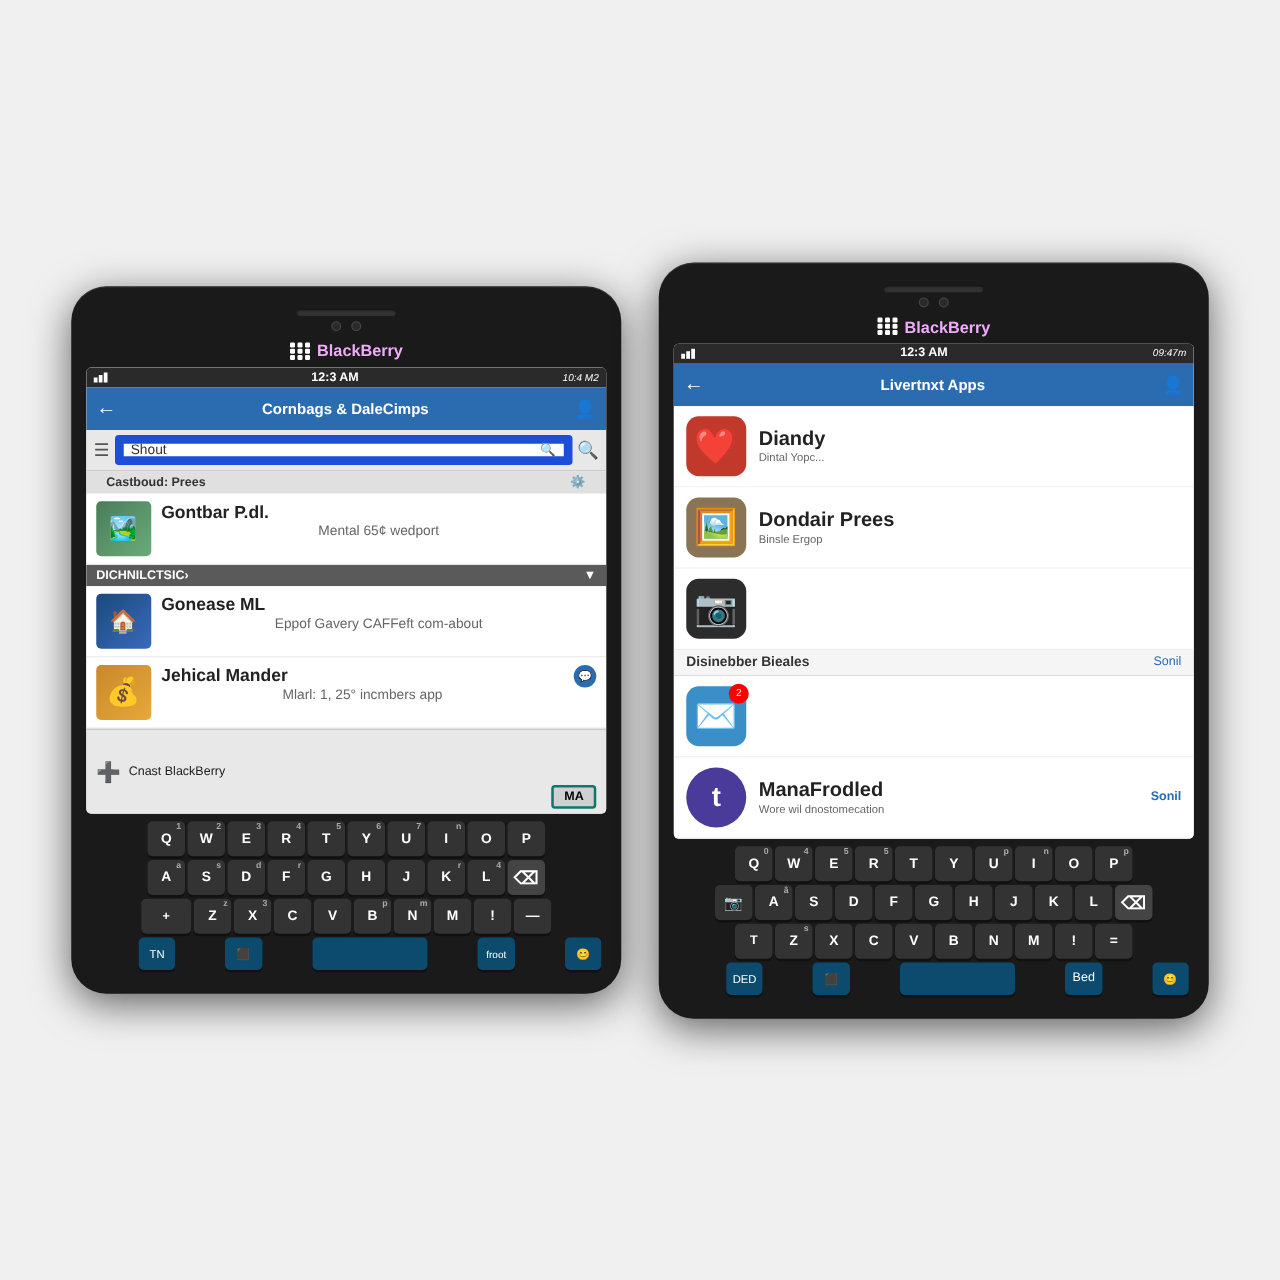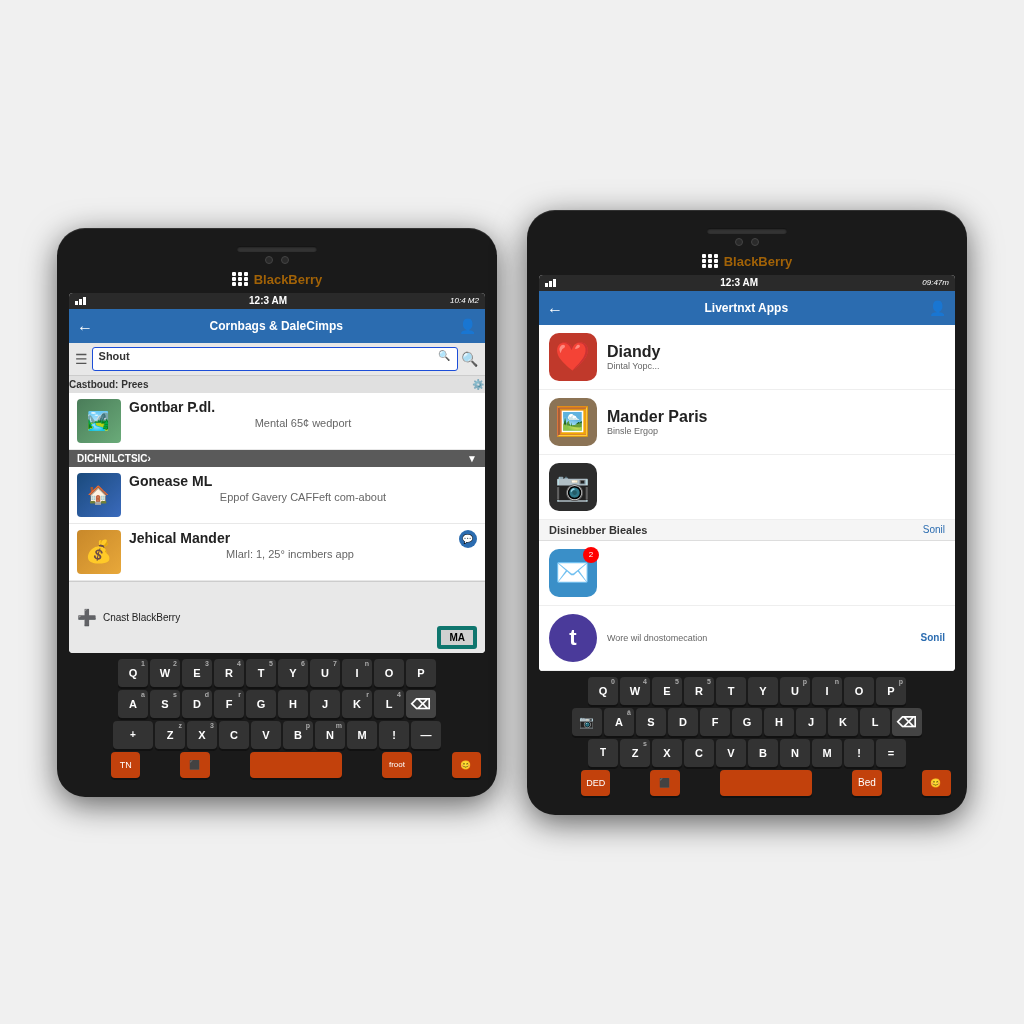--- a/index.html
+++ b/index.html
@@ -63,21 +63,21 @@
     
     .phone-logo-area {
       width: 100%;
       display: flex;
       align-items: center;
       justify-content: center;
       padding: 4px 0 6px;
       gap: 6px;
     }
     .bb-logo {
-      color: #a16207;
+      color: #f0abfc;
       font-size: 13px;
       font-weight: bold;
       display: flex;
       align-items: center;
       gap: 5px;
     }
     .bb-dot-grid {
       display: grid;
       grid-template-columns: repeat(3, 5px);
       gap: 1px;
@@ -149,39 +149,39 @@
       gap: 4px;
       border-bottom: 1px solid #ccc;
     }
     .hamburger-icon {
       font-size: 14px;
       color: #555;
     }
     .search-input-wrap {
       flex: 1;
       background: white;
-      border: 1px solid #1d4ed8;
+      border: 7px solid #1d4ed8;
       border-radius: 3px;
       display: flex;
+      align-items: center;
       padding: 2px 6px;
       height: 24px;
-      font-weight: bold;
     }
     .search-input-text {
       font-size: 11px;
       color: #333;
       flex: 1;
     }
     .search-icon-small { color: #888; font-size: 10px; }
     .search-icon-right { font-size: 14px; color: #555; }
 
     
     .section-header {
       background: #e0e0e0;
-      padding: 3px 0;
+      padding: 3px 16px;
       font-size: 10px;
       font-weight: bold;
       color: #333;
       display: flex;
       justify-content: space-between;
       align-items: center;
     }
 
     
     .list-item {
@@ -232,21 +232,21 @@
       display: flex;
       align-items: center;
       padding: 4px 8px;
       gap: 6px;
       border-top: 1px solid #ccc;
     }
     .bottom-icon { font-size: 16px; }
     .bottom-text { font-size: 10px; flex: 1; color: #222; }
     .bottom-btn {
       background: #d0d0d0;
-      border: 4px solid #0f766e;
+      border: 2px solid #0f766e;
       border-radius: 3px;
       padding: 2px 8px;
       font-size: 10px;
       font-weight: bold;
       margin-top: 40px;
     }
 
     
     .section-header-chevron {
       background: #5a5a5a;
@@ -295,21 +295,21 @@
       right: 3px;
     }
     .kb-key-letter { font-size: 11px; }
     .kb-key-wide { width: 40px; }
     .kb-bottom-row {
       display: flex;
       justify-content: space-between;
       gap: 2px;
     }
     .kb-func-key {
-      background: #c2410c;
+      background: #0c4a6e;
       color: white;
       border-radius: 4px;
       width: 38px;
       height: 26px;
       display: flex;
       align-items: center;
       justify-content: center;
       font-size: 9px;
       box-shadow: 0 2px 0 #111;
       margin-left: 38px;
@@ -657,21 +657,21 @@
       <div class="app-list-item">
         <div class="app-icon-wrap" style="background:#c0392b">❤️</div>
         <div class="app-info">
           <div class="app-name">Diandy</div>
           <div class="app-desc">Dintal Yopc...</div>
         </div>
       </div>
       <div class="app-list-item">
         <div class="app-icon-wrap" style="background:#8B7355">🖼️</div>
         <div class="app-info">
-          <div class="app-name">Mander Paris</div>
+          <div class="app-name">Dondair Prees</div>
           <div class="app-desc">Binsle Ergop</div>
         </div>
       </div>
       <div class="app-list-item">
         <div class="app-icon-wrap" style="background:#2c2c2c">📷</div>
       </div>
 
       <div class="section-bar">
         <span class="section-bar-title">Disinebber Bieales</span>
         <span class="section-bar-action">Sonil</span>
@@ -679,20 +679,21 @@
 
       <div class="app-list-item">
         <div class="app-icon-container">
           <div class="app-icon-wrap" style="background:#3a8fc8">✉️</div>
           <div class="notification-badge">2</div>
         </div>
       </div>
       <div class="app-list-item">
         <div class="app-icon-wrap" style="background:#4a3a9a;color:white;font-size:22px;font-weight:bold;border-radius:50%">t</div>
         <div class="app-info">
+          <div class="app-name">ManaFrodled</div>
           <div class="app-desc">Wore wil dnostomecation</div>
         </div>
         <span class="app-action">Sonil</span>
       </div>
     </div>
 
     <div class="keyboard">
       <div class="kb-row">
         <div class="kb-key">
             <span class="kb-key-num">0</span>

